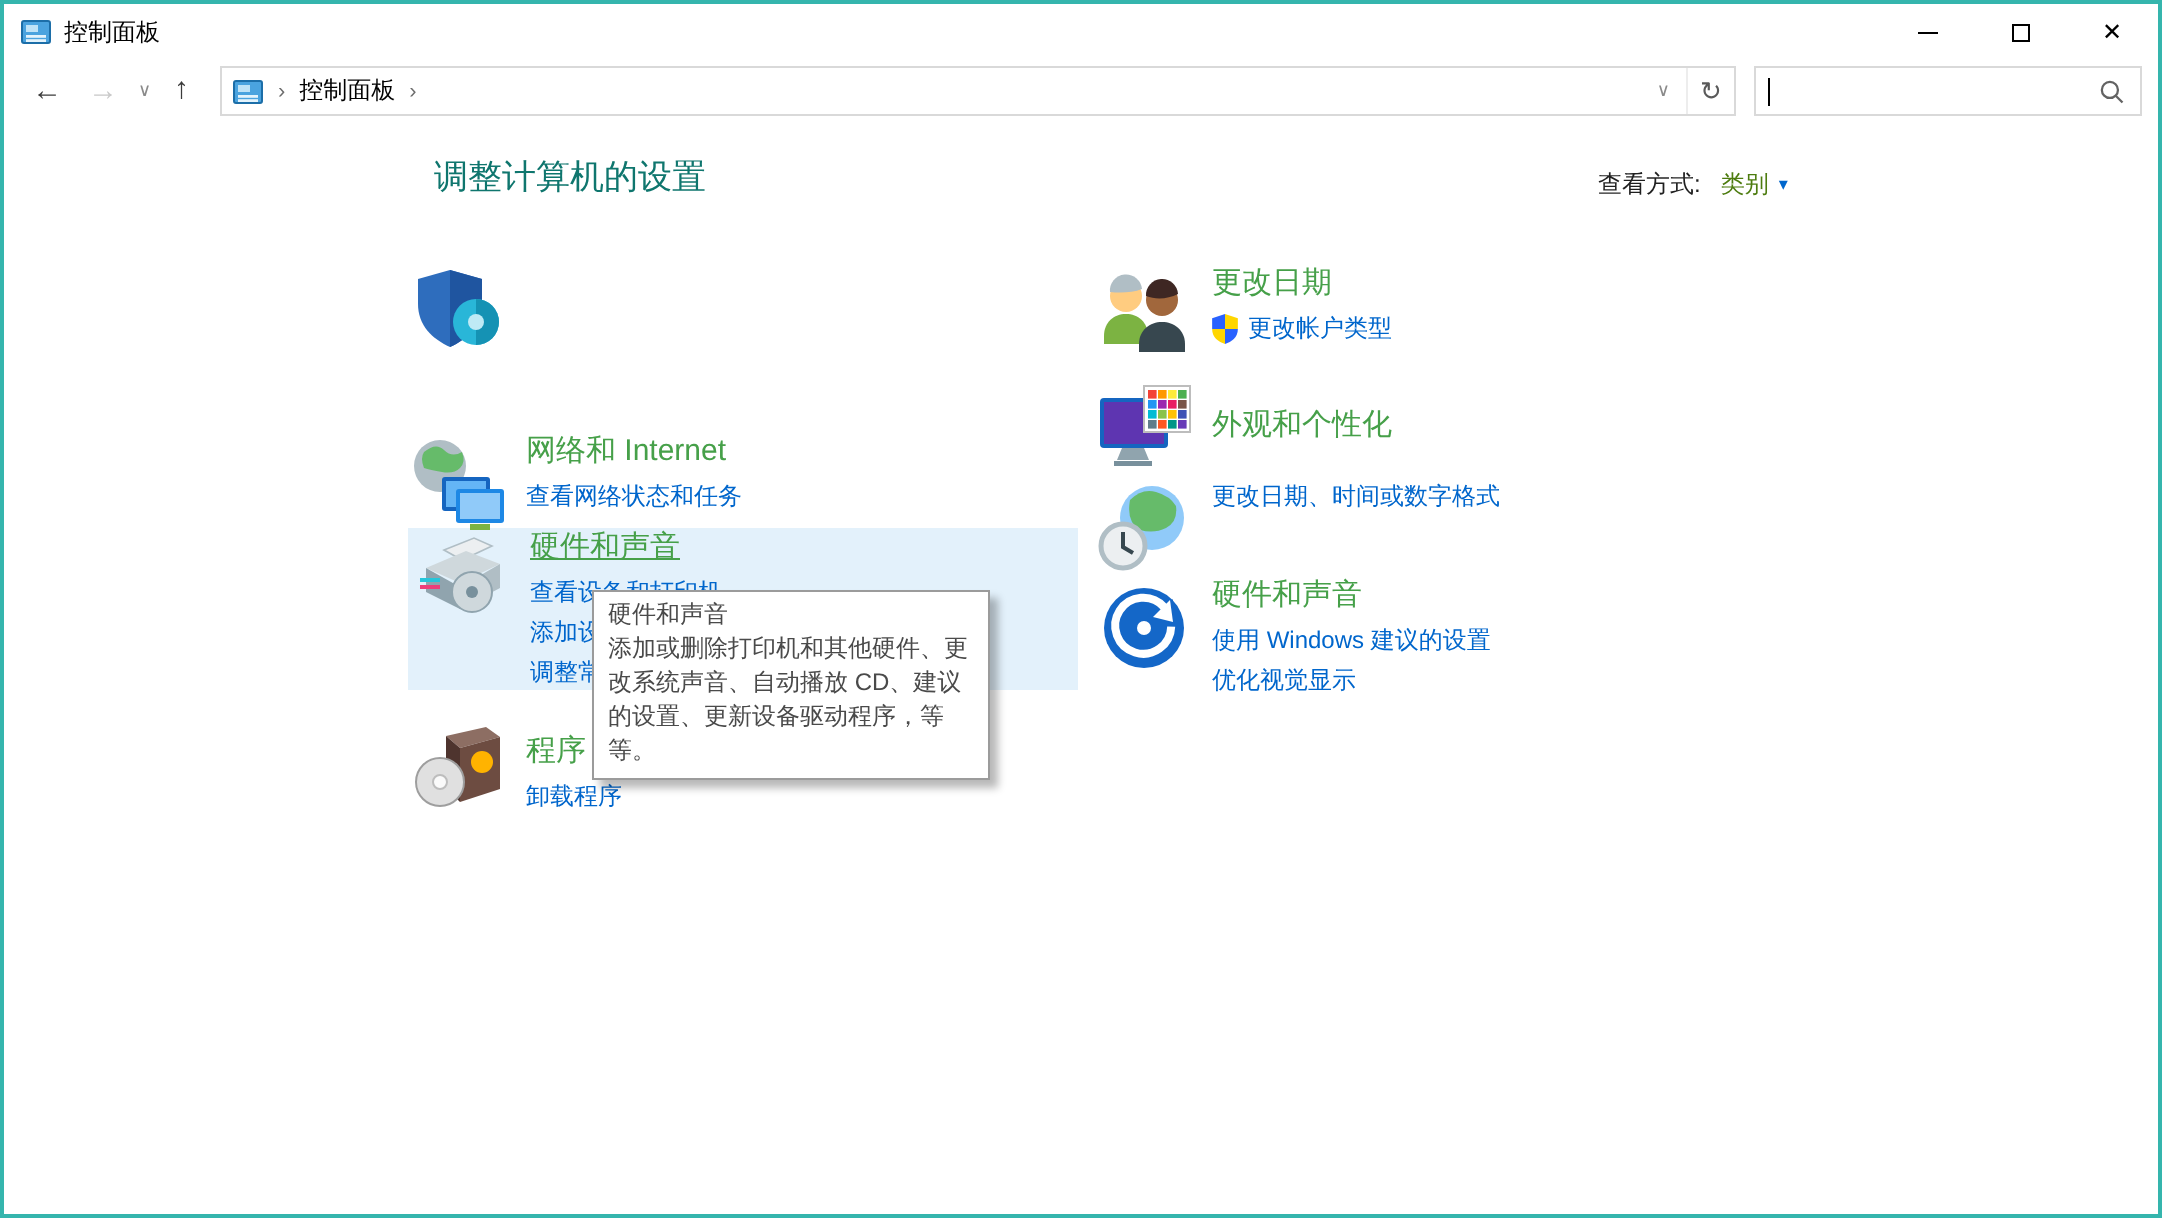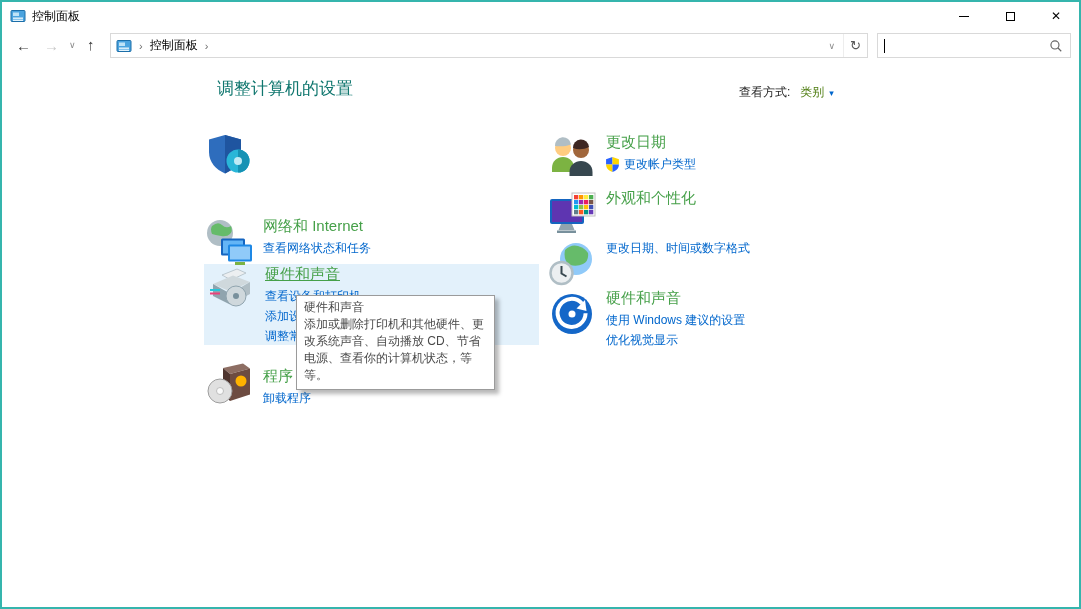--- a/index.html
+++ b/index.html
@@ -30,34 +30,34 @@
   .addr-right { margin-left:auto; display:flex; align-items:center; height:100%; }
   .addr-drop { color:#8a8a8a; font-size:9px; padding:0 8px; }
   .addr-refresh { color:#5a5a5a; font-size:13px; width:24px; height:100%; display:flex; align-items:center; justify-content:center; border-left:1px solid #ededed; }
   .searchbox { position:absolute; left:875px; top:3px; width:194px; height:25px; border:1px solid #d9d9d9; background:#fff; display:flex; align-items:center; }
   .searchbox input { border:none; outline:none; flex:1; height:100%; padding-left:6px; font-size:12px; font-family:inherit; }
   .caret { position:absolute; left:6px; top:5px; width:1px; height:14px; background:#000; }
   .mag { width:14px; height:14px; margin-right:7px; flex:none; }
 
   
   .page-heading { position:absolute; left:217px; top:77px; font-size:17px; color:#0f766e; }
-  .view-by { position:absolute; left:739px; top:84px; font-size:12px; display:flex; align-items:center; }
+  .view-by { position:absolute; left:799px; top:84px; font-size:12px; display:flex; align-items:center; }
   .view-by .lbl { color:#1f1f1f; }
   .view-by .val { color:#4d7c0f; margin-left:10px; }
   .view-by .tri { color:#0066cc; font-size:9px; margin-left:5px; }
 
   .highlight { position:absolute; left:204px; top:264px; width:335px; height:81px; background:#e3f1fb; }
 
   .cat { position:absolute; display:flex; }
   .cat-icon { width:48px; height:48px; flex:none; margin-right:10px; margin-top:2px; }
   .cat-body { display:flex; flex-direction:column; }
   .cat-title { font-size:15px; line-height:20px; color:#46a049; text-decoration:none; margin-bottom:2px; white-space:nowrap; }
   .cat-title.hovered { text-decoration:underline; }
   .cat-link { font-size:12px; line-height:20px; color:#0066cc; text-decoration:none; white-space:nowrap; display:flex; align-items:center; }
-  .cat.center .cat-body { }
+  .cat.center .cat-body { justify-content:center; }
   .uac { width:13px; height:15px; margin-right:5px; flex:none; }
 
   
   .tooltip { position:absolute; left:296px; top:295px; width:199px; background:#fff; border:1px solid #9b9b9b; box-shadow:4px 4px 4px rgba(0,0,0,.28); padding:3px 7px 5px 7px; font-size:12px; line-height:17px; color:#4a4a4a; z-index:10; }
 </style>
 </head>
 <body>
 
 <div class="frame"></div>
 
@@ -281,14 +281,14 @@
   </span>
   <div class="cat-body">
     <a class="cat-title" href="#">硬件和声音</a>
     <a class="cat-link" href="#">使用 Windows 建议的设置</a>
     <a class="cat-link" href="#">优化视觉显示</a>
   </div>
 </div>
 
 <div class="tooltip">
   <div>硬件和声音</div>
-  <div>添加或删除打印机和其他硬件、更改系统声音、自动播放 CD、节省电源、查看你的计算机状态，等等。</div>
+  <div>添加或删除打印机和其他硬件、更改系统声音、自动播放 CD、建议的设置、更新设备驱动程序，等等。</div>
 </div>
 
 </body></html>

